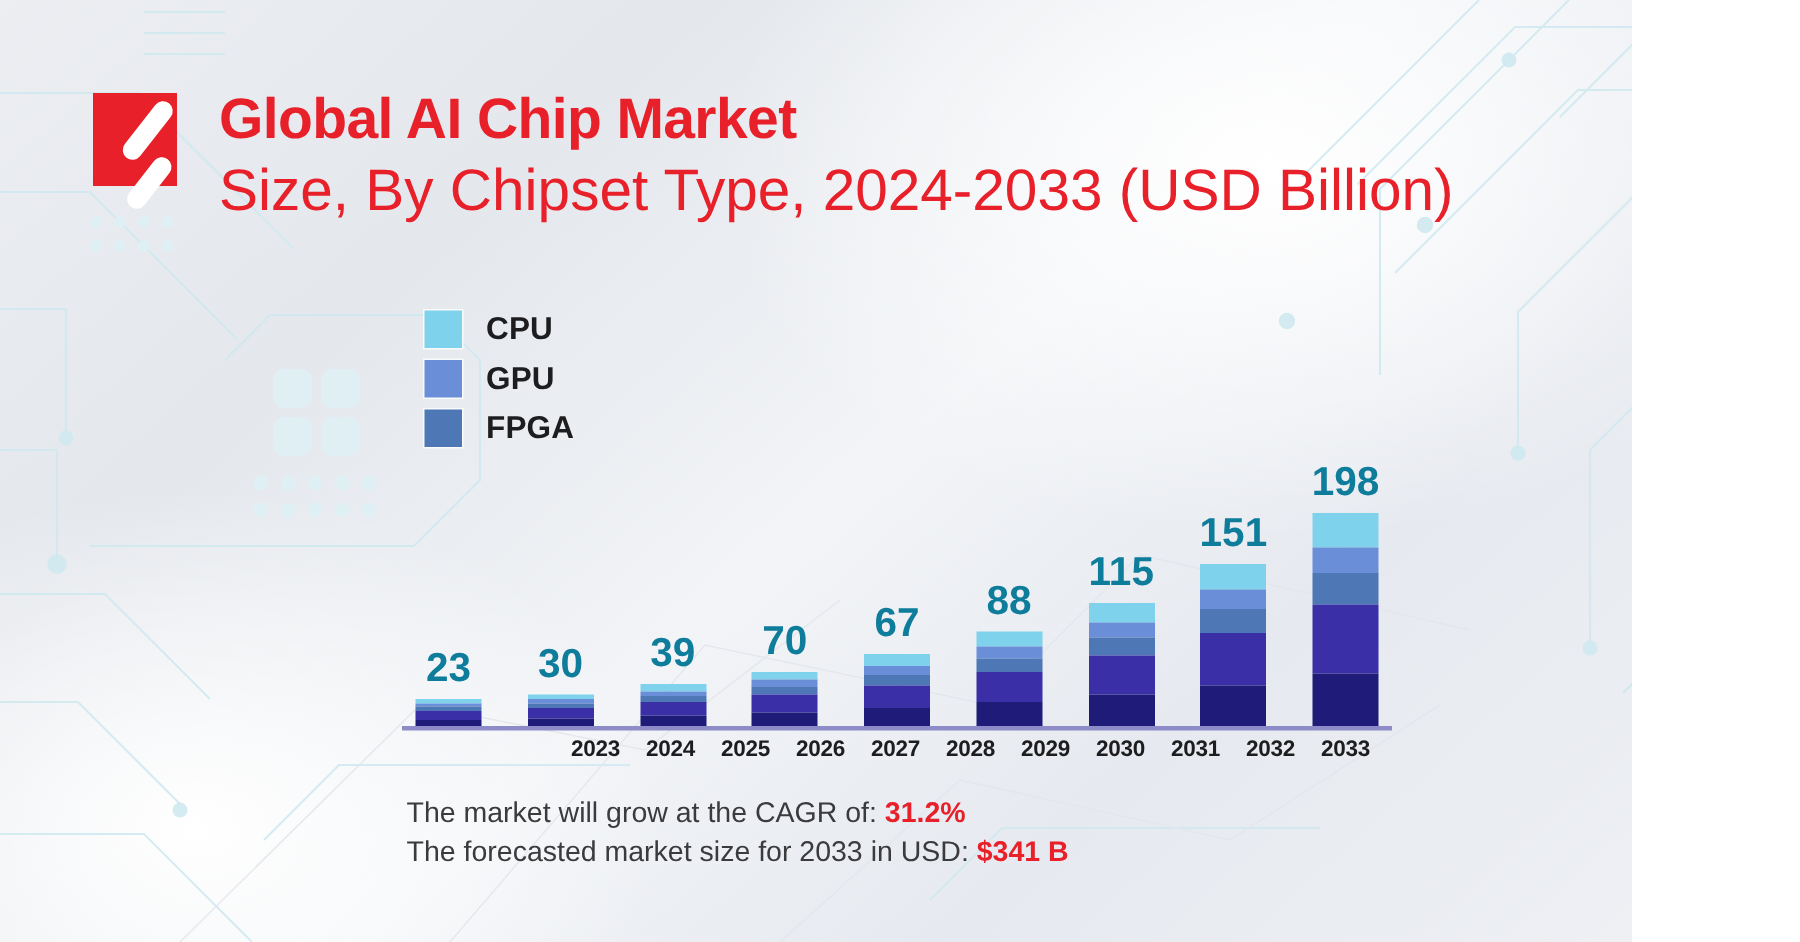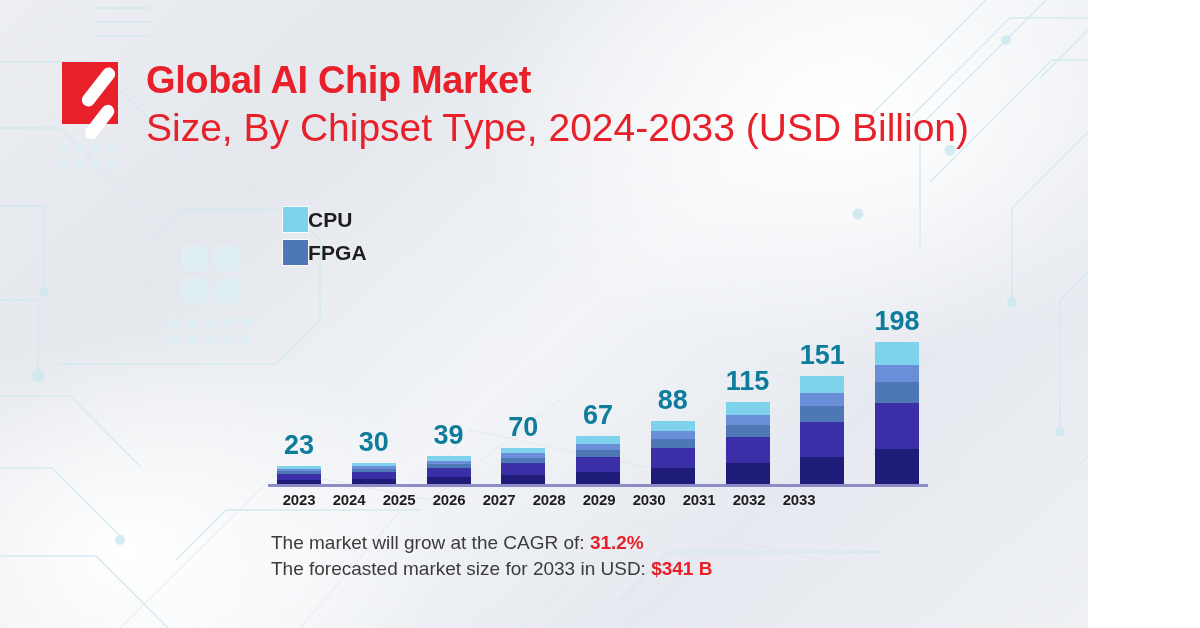--- a/index.html
+++ b/index.html
@@ -84,21 +84,21 @@
   .legend {
     position: absolute;
     left: 283px;
     top: 203px;
     z-index: 5;
   }
   .legend-row {
     display: flex;
     align-items: center;
     height: 33px;
-    gap: 0;
+    gap: 16px;
   }
   .legend-swatch {
     width: 25px;
     height: 25px;
     flex: 0 0 auto;
     box-shadow: 0 0 0 1px rgba(255,255,255,0.75);
   }
   .legend-label {
     font-size: 21px;
     font-weight: 700;
@@ -161,21 +161,21 @@
     background: #8e8bc9;
     z-index: 6;
   }
 
   .xlabels {
     position: absolute;
     left: 274px;
     top: 491px;
     width: 648px;
     display: flex;
-    justify-content: flex-start;
+    justify-content: flex-end;
     z-index: 5;
   }
   .xlabel {
     width: 50px;
     text-align: center;
     font-size: 15px;
     font-weight: 700;
     color: #1d1d1f;
     letter-spacing: -0.2px;
   }
@@ -284,20 +284,24 @@
       <div class="title-sub" style="color: rgb(232, 32, 42);">Size, By Chipset Type, 2024-2033 (USD Billion)</div>
     </div>
   </div>
 
   <div class="legend">
       <div class="legend-row">
         <span class="legend-swatch" style="background: rgb(127, 210, 236);"></span>
         <span class="legend-label">CPU</span>
       </div>
       <div class="legend-row">
+        <span class="legend-swatch" style="background: rgb(107, 142, 216);"></span>
+        <span class="legend-label">GPU</span>
+      </div>
+      <div class="legend-row">
         <span class="legend-swatch" style="background: rgb(77, 119, 181);"></span>
         <span class="legend-label">FPGA</span>
       </div>
     </div>
 
   <div class="chart">
     <div class="plot">
         <div class="bar-col">
           <div class="bar-value" style="bottom: 25px; color: rgb(14, 124, 155);">23</div>
           <div class="bar-stack" style="height: 18px;">

